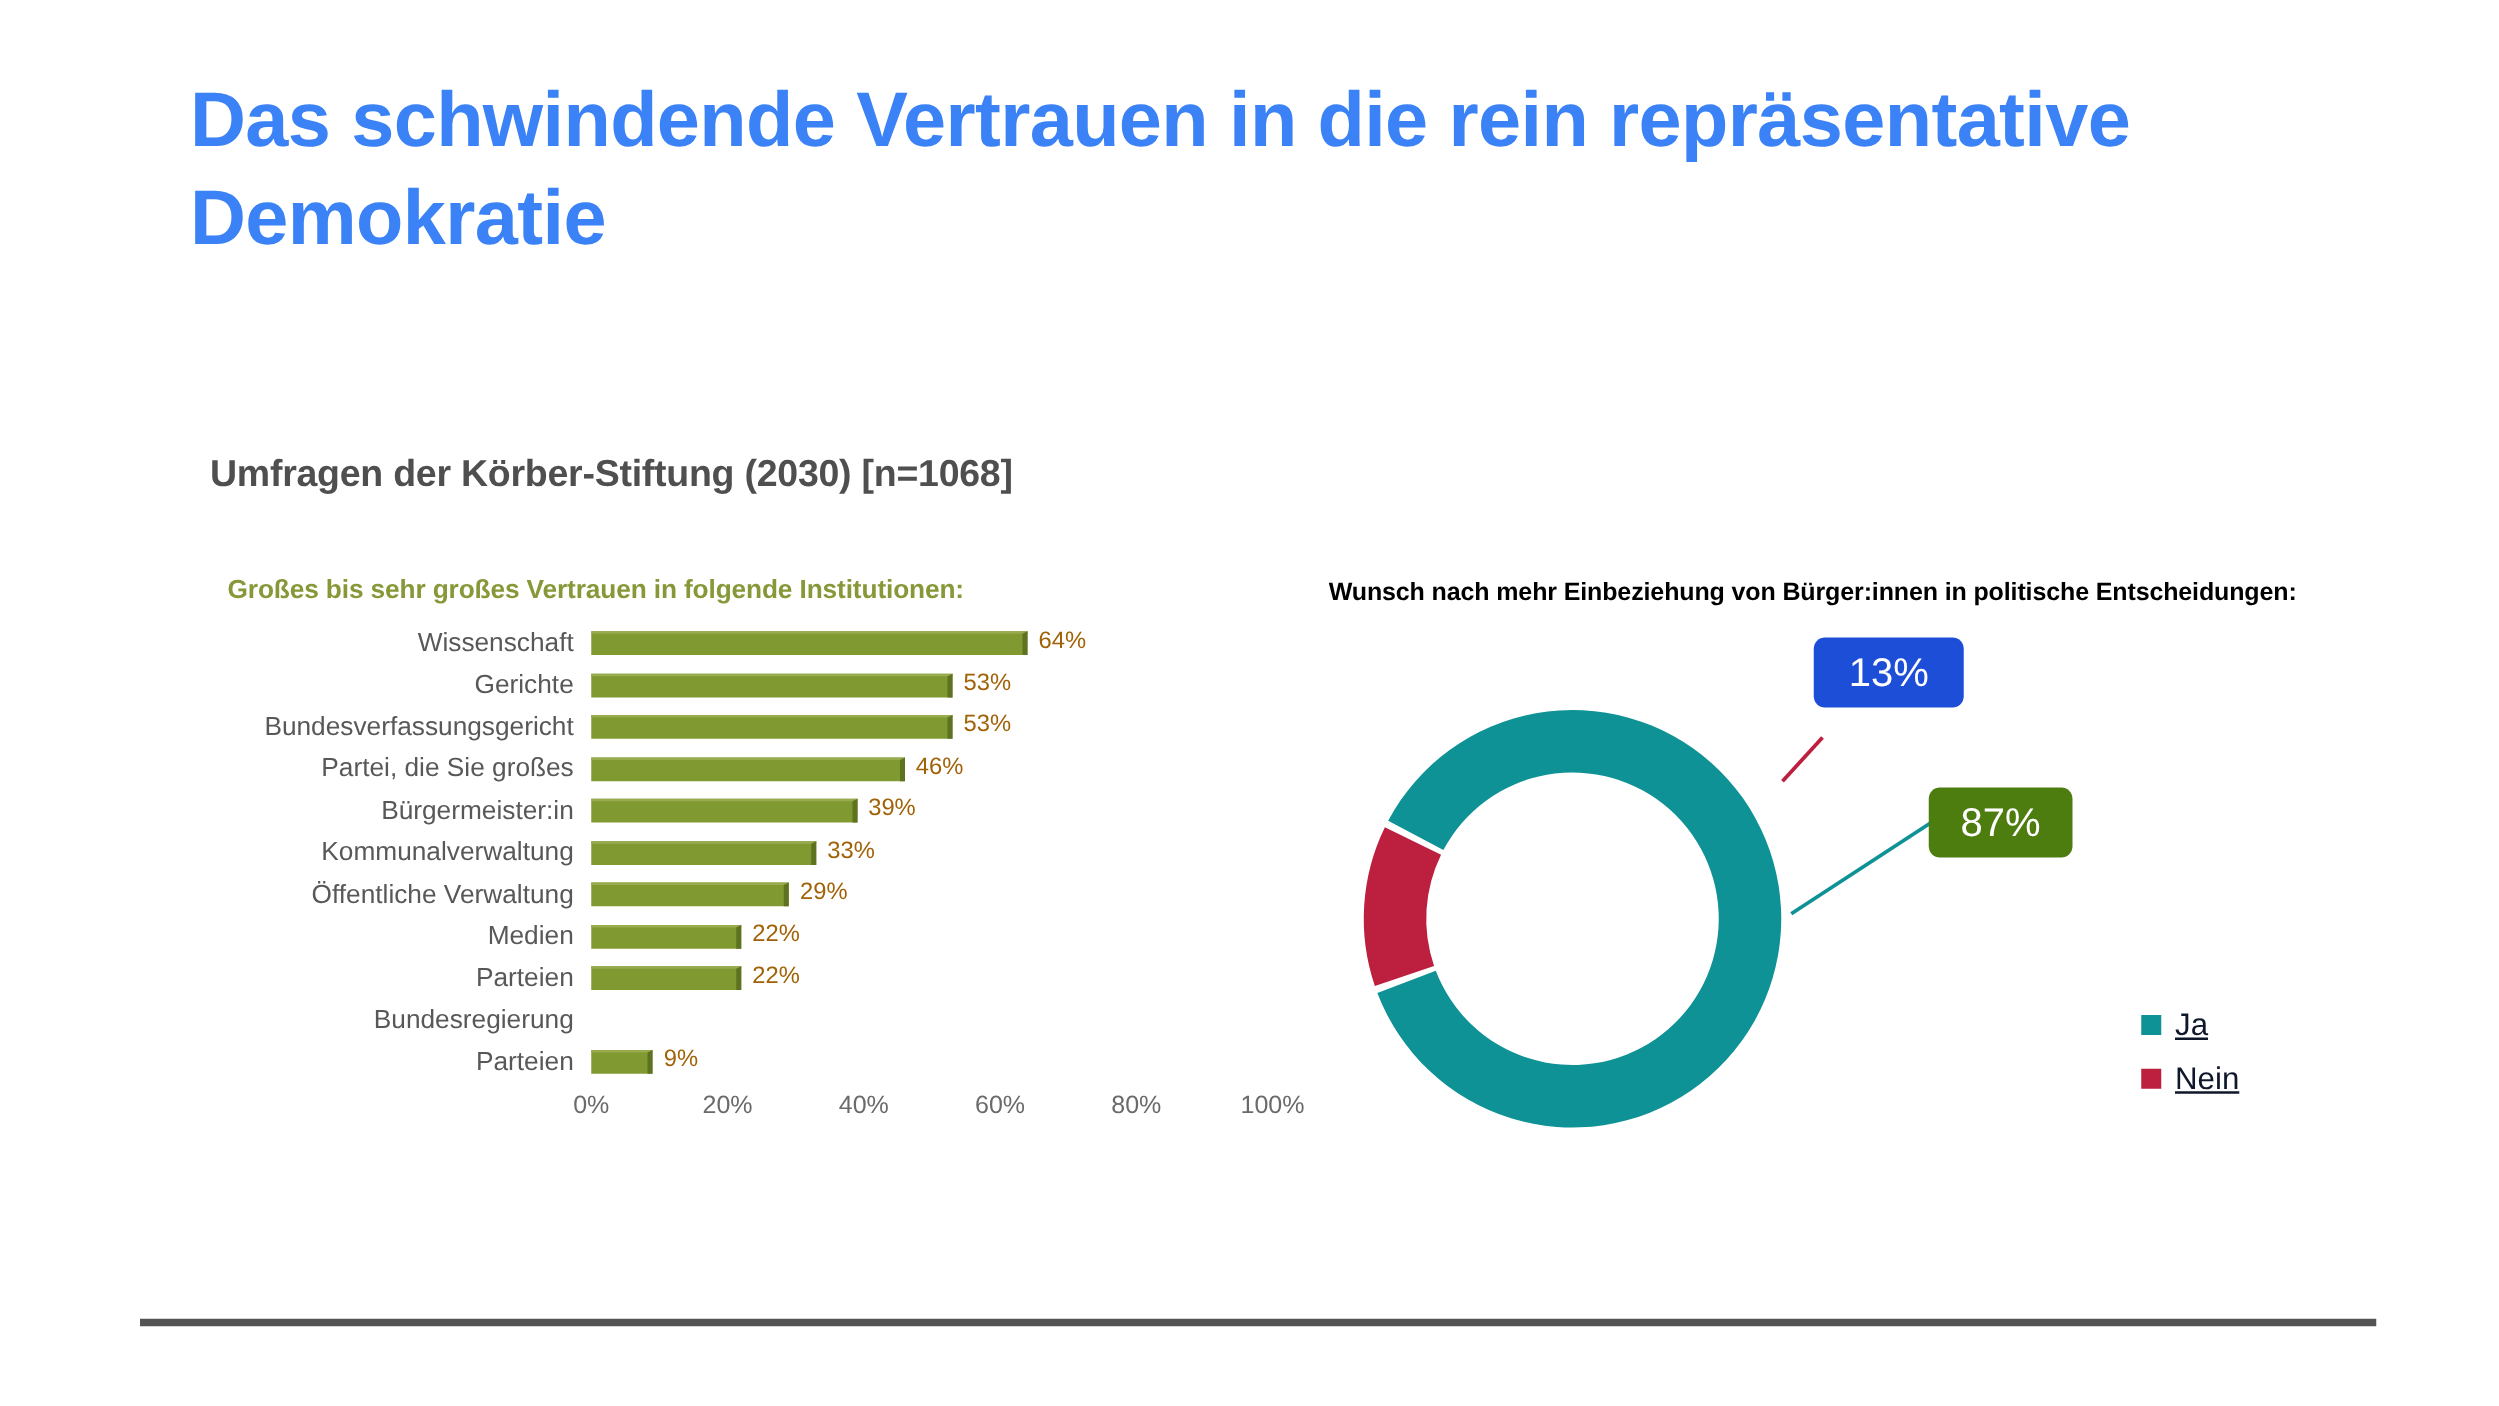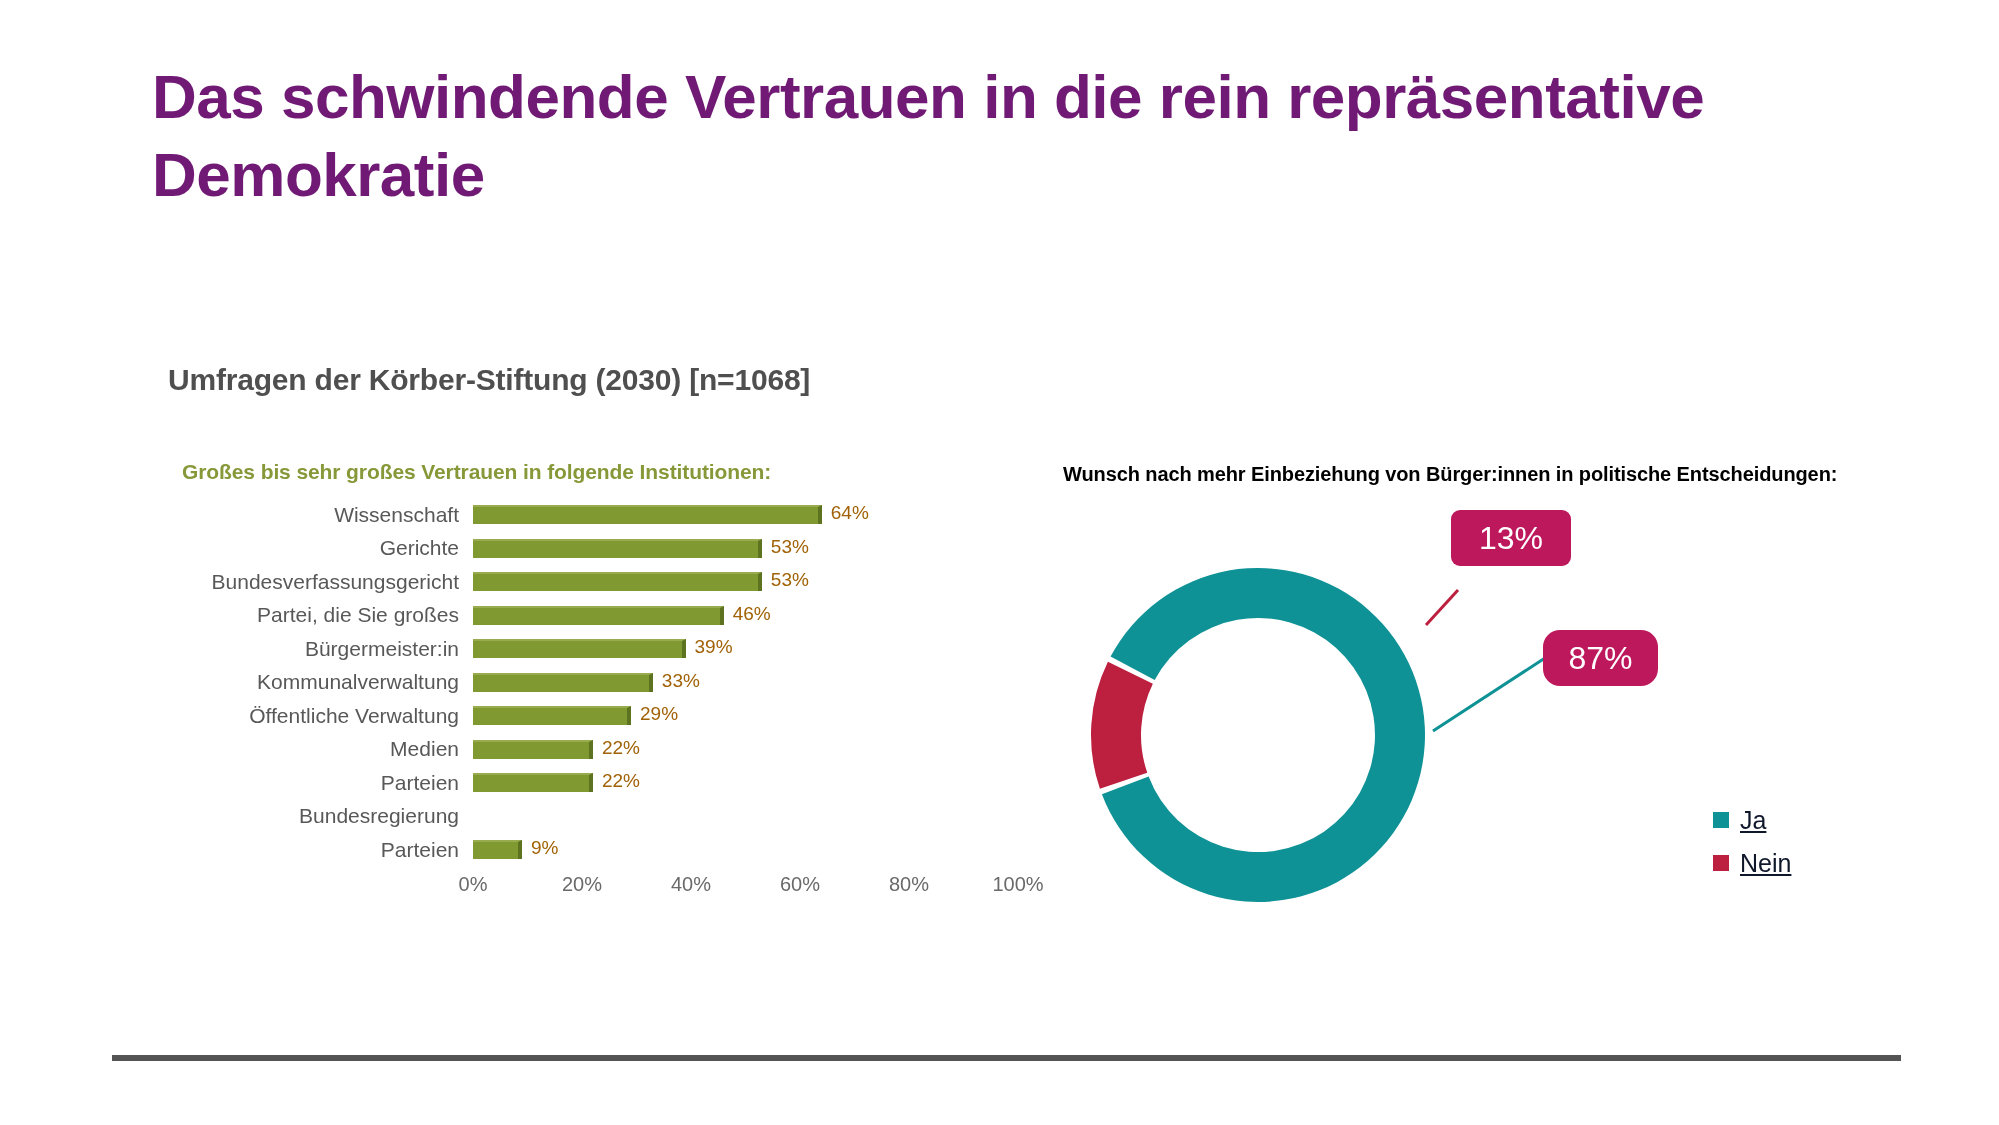--- a/index.html
+++ b/index.html
@@ -18,21 +18,21 @@
 
   
   #slide-title {
     position: absolute;
     left: 152px;
     top: 58px;
     width: 1560px;
     font-size: 62px;
     line-height: 1.26;
     font-weight: bold;
-    color: #701a75;
+    color: #3b82f6;
     letter-spacing: -0.5px;
   }
 
   
   #subtitle {
     position: absolute;
     left: 168px;
     top: 363px;
     font-size: 30px;
     font-weight: bold;
@@ -304,23 +304,23 @@
 
       <line id="leader-nein" x1="363" y1="90" x2="395" y2="55" stroke="#bd1f3f" stroke-width="3"></line>
       <line id="leader-ja" x1="370" y1="196" x2="482" y2="123" stroke="#0f9296" stroke-width="3"></line>
 
       <g id="donut-arcs">
           <path d="M 47.54775199255923 121.59824901475619 A 167 167 0 1 1 38.88411204186559 259.3028627221589 L 85.6253958616663 241.54751460175206 A 117 117 0 1 0 91.69513163550558 145.07182715405074 Z" fill="#0f9296"></path>
           <path d="M 36.90957356067872 253.81837110349537 A 167 167 0 0 1 44.9013942680391 126.79201848622412 L 89.84109658299744 148.71057582567798 A 117 117 0 0 0 84.24203656646354 237.7050863419698 Z" fill="#bd1f3f"></path>
         </g>
     </svg>
 
-    <div class="callout" id="callout-nein" style="background: #be185d; text-align: right;">13%</div>
-
-    <div class="callout" id="callout-ja" style="background: #be185d; border-radius: 17px;">87%</div>
+    <div class="callout" id="callout-nein" style="background: #1d4ed8; text-align: right;">13%</div>
+
+    <div class="callout" id="callout-ja" style="background: #4d7c0f;">87%</div>
 
     <div id="legend">
       <div class="legend-item">
         <span class="legend-swatch" id="swatch-ja" style="background: rgb(15, 146, 150);"></span>
         <span class="legend-text">Ja</span>
       </div>
       <div class="legend-item">
         <span class="legend-swatch" id="swatch-nein" style="background: rgb(189, 31, 63);"></span>
         <span class="legend-text">Nein</span>
       </div>

